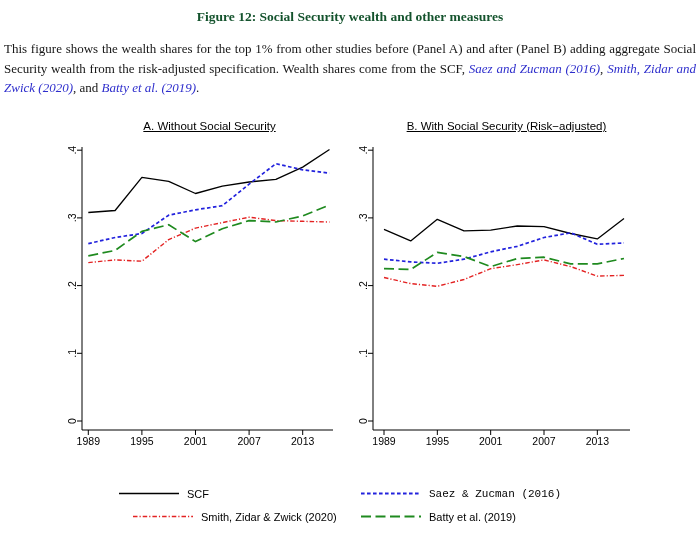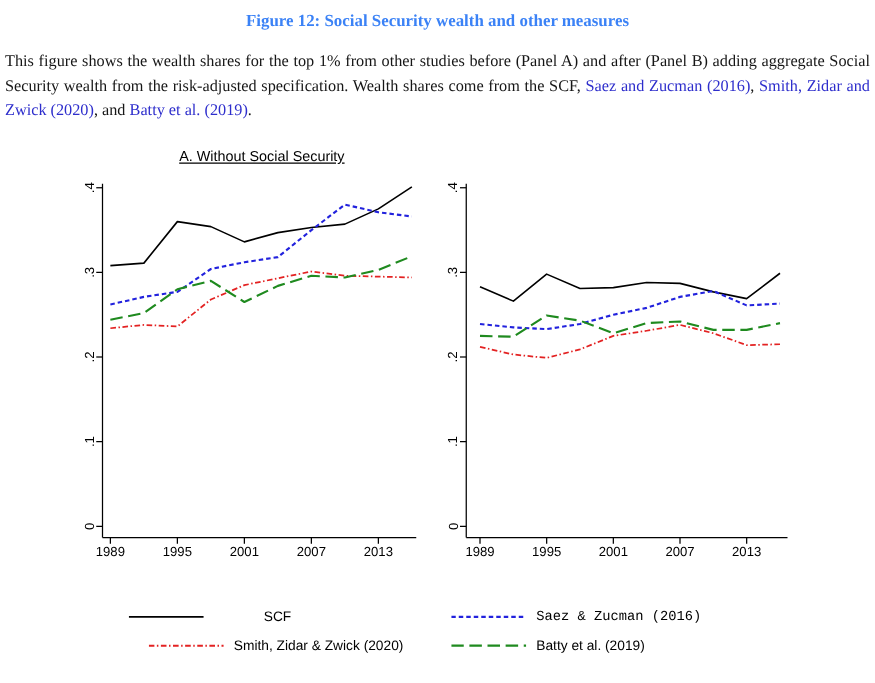--- a/index.html
+++ b/index.html
@@ -1,33 +1,33 @@
 <!DOCTYPE html>
 <html><head>
 <meta charset="utf-8">
 <style>
   html,body{margin:0;padding:0;background:#ffffff;}
   .page{position:relative;width:700px;height:546px;background:#ffffff;overflow:hidden;
         font-family:"Liberation Sans",sans-serif;}
   .fig-title{position:absolute;top:9px;left:0;width:700px;text-align:center;
-             font-family:"Liberation Serif",serif;font-weight:bold;font-size:13.5px;color:#3b82f6;}
+             font-family:"Liberation Serif",serif;font-weight:bold;font-size:13.5px;color:#14532d;}
   .fig-caption{position:absolute;top:39px;left:4px;width:692px;margin:0;
                font-family:"Liberation Serif",serif;font-size:13px;line-height:19.5px;
                color:#161616;text-align:justify;}
-  .cite-link{color:#2e2ecc;}
+  .cite-link{color:#2e2ecc;font-style:italic;}
   .panel-title{position:absolute;top:120px;font-size:11.5px;color:#000;text-align:center;white-space:nowrap;text-decoration:underline;}
   #panel-a-title{left:82px;width:255px;}
   #panel-b-title{left:378px;width:257px;}
   #chart-svg{position:absolute;left:0;top:0;}
   .legend-entry{position:absolute;display:flex;align-items:center;height:13px;}
   .legend-swatch{display:block;flex:0 0 auto;}
   .legend-label{margin-left:8px;font-size:11px;color:#000;white-space:nowrap;}
-  .le-scf{left:103px;top:487px;gap:40px;}
+  .le-scf{left:119px;top:487px;}
   .le-saez{left:361px;top:487px;font-family:Liberation Mono, monospace;}
-  .le-szz{left:119px;top:510px;}
+  .le-szz{left:133px;top:510px;}
   .le-batty{left:361px;top:510px;}
 </style>
 </head>
 <body>
 
 <div class="page">
 
   <div class="fig-title">Figure 12: Social Security wealth and other measures</div>
 
   <p class="fig-caption"><span>This figure shows the wealth shares for the top 1% from other studies before (Panel A) and after (Panel B) adding aggregate Social Security wealth from the risk-adjusted specification. Wealth shares come from the SCF, </span><span class="cite-link">Saez and Zucman (2016)</span><span>, </span><span class="cite-link">Smith, Zidar and Zwick (2020)</span><span>, and </span><span class="cite-link">Batty et al. (2019)</span><span>.</span></p>
@@ -81,20 +81,21 @@
       <text x="544.0002" y="445" text-anchor="middle" font-size="10.5" fill="#000" font-family="&quot;Liberation Sans&quot;,sans-serif">2007</text>
       <line x1="597.3335999999999" y1="430" x2="597.3335999999999" y2="435" stroke="#000" stroke-width="1"></line>
       <text x="597.3335999999999" y="445" text-anchor="middle" font-size="10.5" fill="#000" font-family="&quot;Liberation Sans&quot;,sans-serif">2013</text>
       <polyline points="384.0,229.4 410.7,240.9 437.3,219.3 464.0,230.8 490.7,230.1 517.3,226.0 544.0,226.7 570.7,233.5 597.3,238.9 624.0,218.6" fill="none" stroke="#000000" stroke-width="1.3" stroke-linejoin="round"></polyline>
       <polyline points="384.0,259.2 410.7,261.9 437.3,263.3 464.0,259.2 490.7,251.8 517.3,246.3 544.0,237.5 570.7,232.8 597.3,244.3 624.0,242.9" fill="none" stroke="#2222dd" stroke-width="1.7" stroke-linejoin="round" stroke-dasharray="3.6,2.4"></polyline>
       <polyline points="384.0,277.5 410.7,283.6 437.3,286.3 464.0,279.5 490.7,268.7 517.3,264.6 544.0,259.9 570.7,266.6 597.3,276.1 624.0,275.4" fill="none" stroke="#e32222" stroke-width="1.4" stroke-linejoin="round" stroke-dasharray="4.5,2,1.2,2"></polyline>
       <polyline points="384.0,268.7 410.7,269.4 437.3,252.4 464.0,256.5 490.7,266.6 517.3,258.5 544.0,257.2 570.7,263.9 597.3,263.9 624.0,258.5" fill="none" stroke="#1f8a1f" stroke-width="1.7" stroke-linejoin="round" stroke-dasharray="10,4.5"></polyline>
     </svg>
 
   <div class="panel-title" id="panel-a-title">A. Without Social Security</div>
+  <div class="panel-title" id="panel-b-title">B. With Social Security (Risk−adjusted)</div>
 
   <div class="legend">
     <div class="legend-entry le-scf">
       <svg class="legend-swatch" width="60" height="11">
           <line x1="0" y1="5.5" x2="60" y2="5.5" stroke="#000000" stroke-width="1.5"></line>
         </svg>
       <span class="legend-label">SCF</span>
     </div>
     <div class="legend-entry le-saez">
       <svg class="legend-swatch" width="60" height="11">

